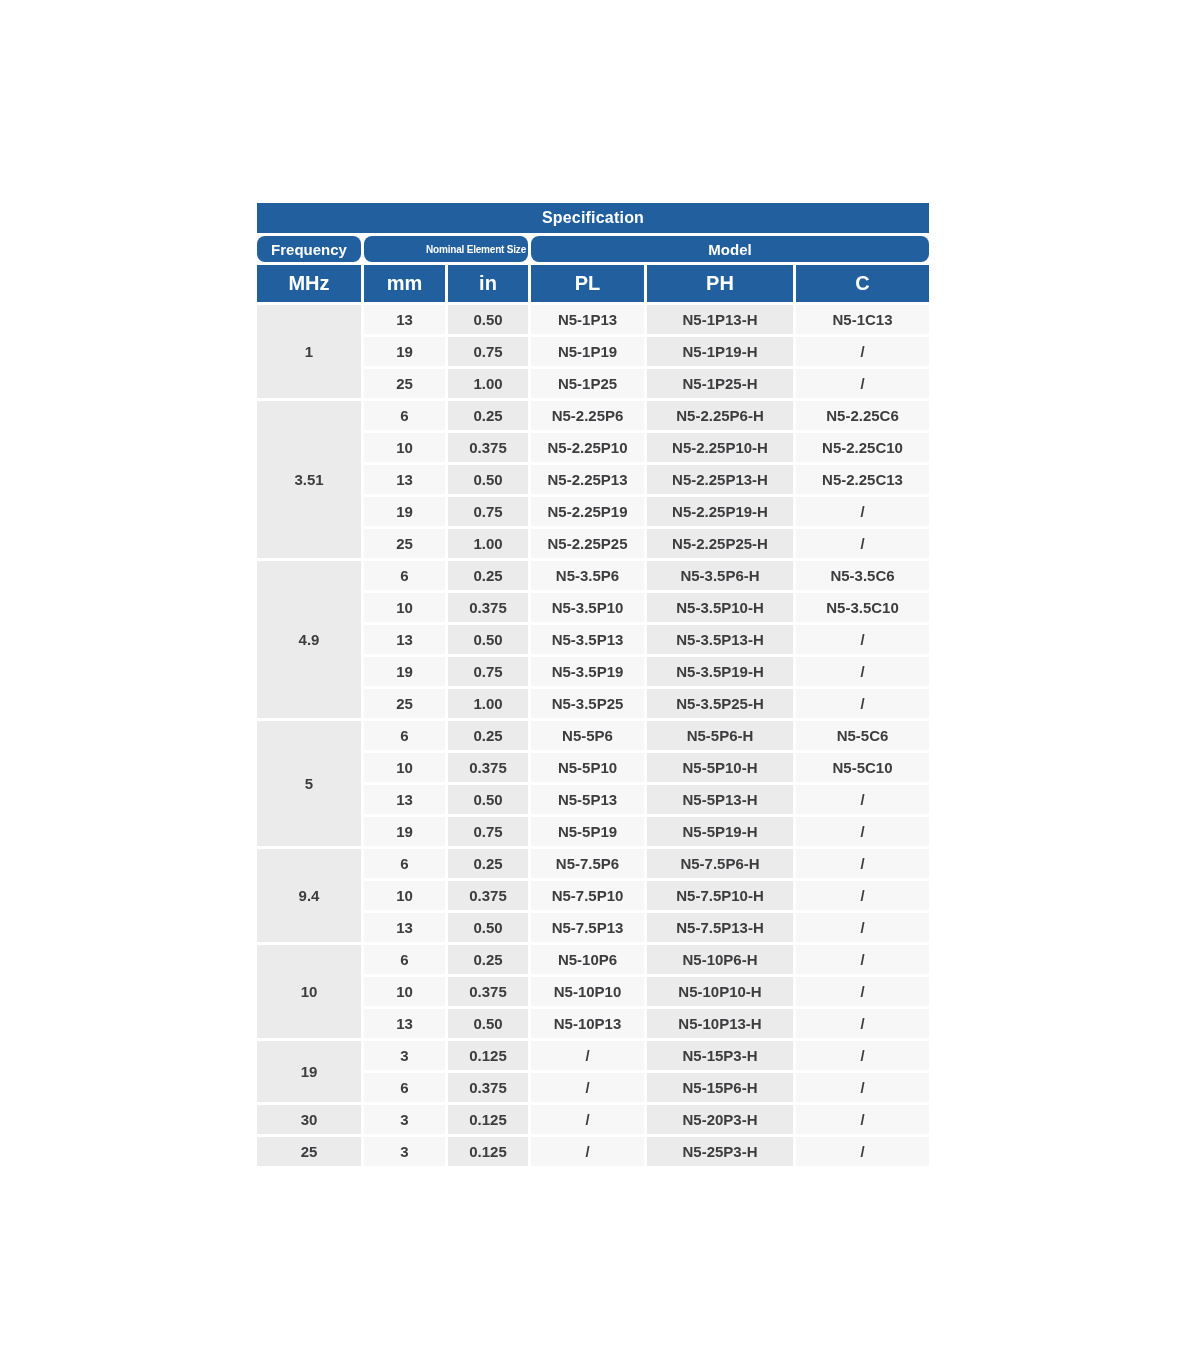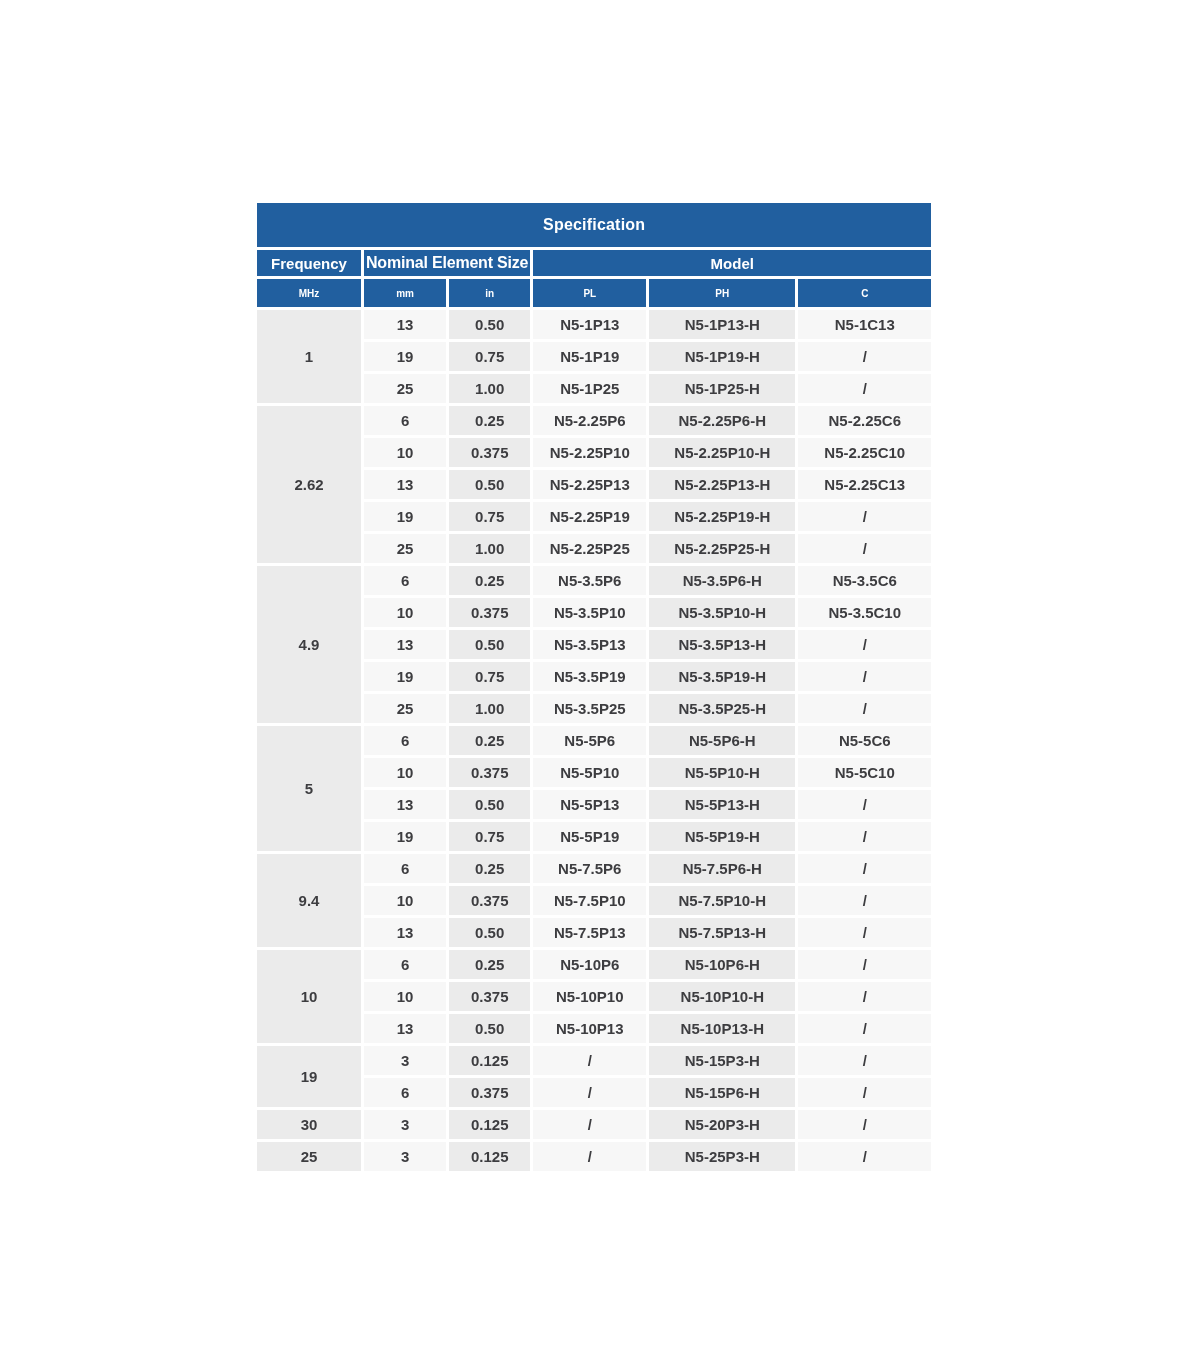--- a/index.html
+++ b/index.html
@@ -39,24 +39,24 @@
   table.spec th {
     background: var(--header-bg);
     color: var(--header-text);
     font-weight: bold;
     text-align: center;
     vertical-align: middle;
     padding: 0 2px;
     overflow: hidden;
     white-space: nowrap;
   }
-  tr.title-row th   { height: 44px; font-size: 16px; letter-spacing: 0.2px; }
-  tr.group-row th   { height: 26px; font-size: 15px; }
-  tr.group-row th.nominal { font-size: 16px; letter-spacing: -0.2px; }
-  tr.cols-row th    { height: 28px; font-size: 10px; margin-top: 36px; }
+  tr.title-row th   { height: 30px; font-size: 16px; letter-spacing: 0.2px; }
+  tr.group-row th   { height: 26px; font-size: 15px; border-radius: 8px; }
+  tr.group-row th.nominal { font-size: 10px; letter-spacing: -0.2px; text-align: right; }
+  tr.cols-row th    { height: 37px; font-size: 20px; margin-top: 36px; }
   table.spec td {
     height: 29px;
     text-align: center;
     vertical-align: middle;
     font-size: 15px;
     font-weight: bold;
     color: var(--cell-text);
     padding: 0 2px;
     overflow: hidden;
     white-space: nowrap;
@@ -113,21 +113,21 @@
             <td class="col-light">/</td>
           </tr>
           <tr>
             <td class="col-light">25</td>
             <td class="col-gray">1.00</td>
             <td class="col-light">N5-1P25</td>
             <td class="col-gray">N5-1P25-H</td>
             <td class="col-light">/</td>
           </tr>
           <tr>
-            <td rowspan="5" class="col-gray">2.62</td>
+            <td rowspan="5" class="col-gray">3.51</td>
             <td class="col-light">6</td>
             <td class="col-gray">0.25</td>
             <td class="col-light">N5-2.25P6</td>
             <td class="col-gray">N5-2.25P6-H</td>
             <td class="col-light">N5-2.25C6</td>
           </tr>
           <tr>
             <td class="col-light">10</td>
             <td class="col-gray">0.375</td>
             <td class="col-light">N5-2.25P10</td>

